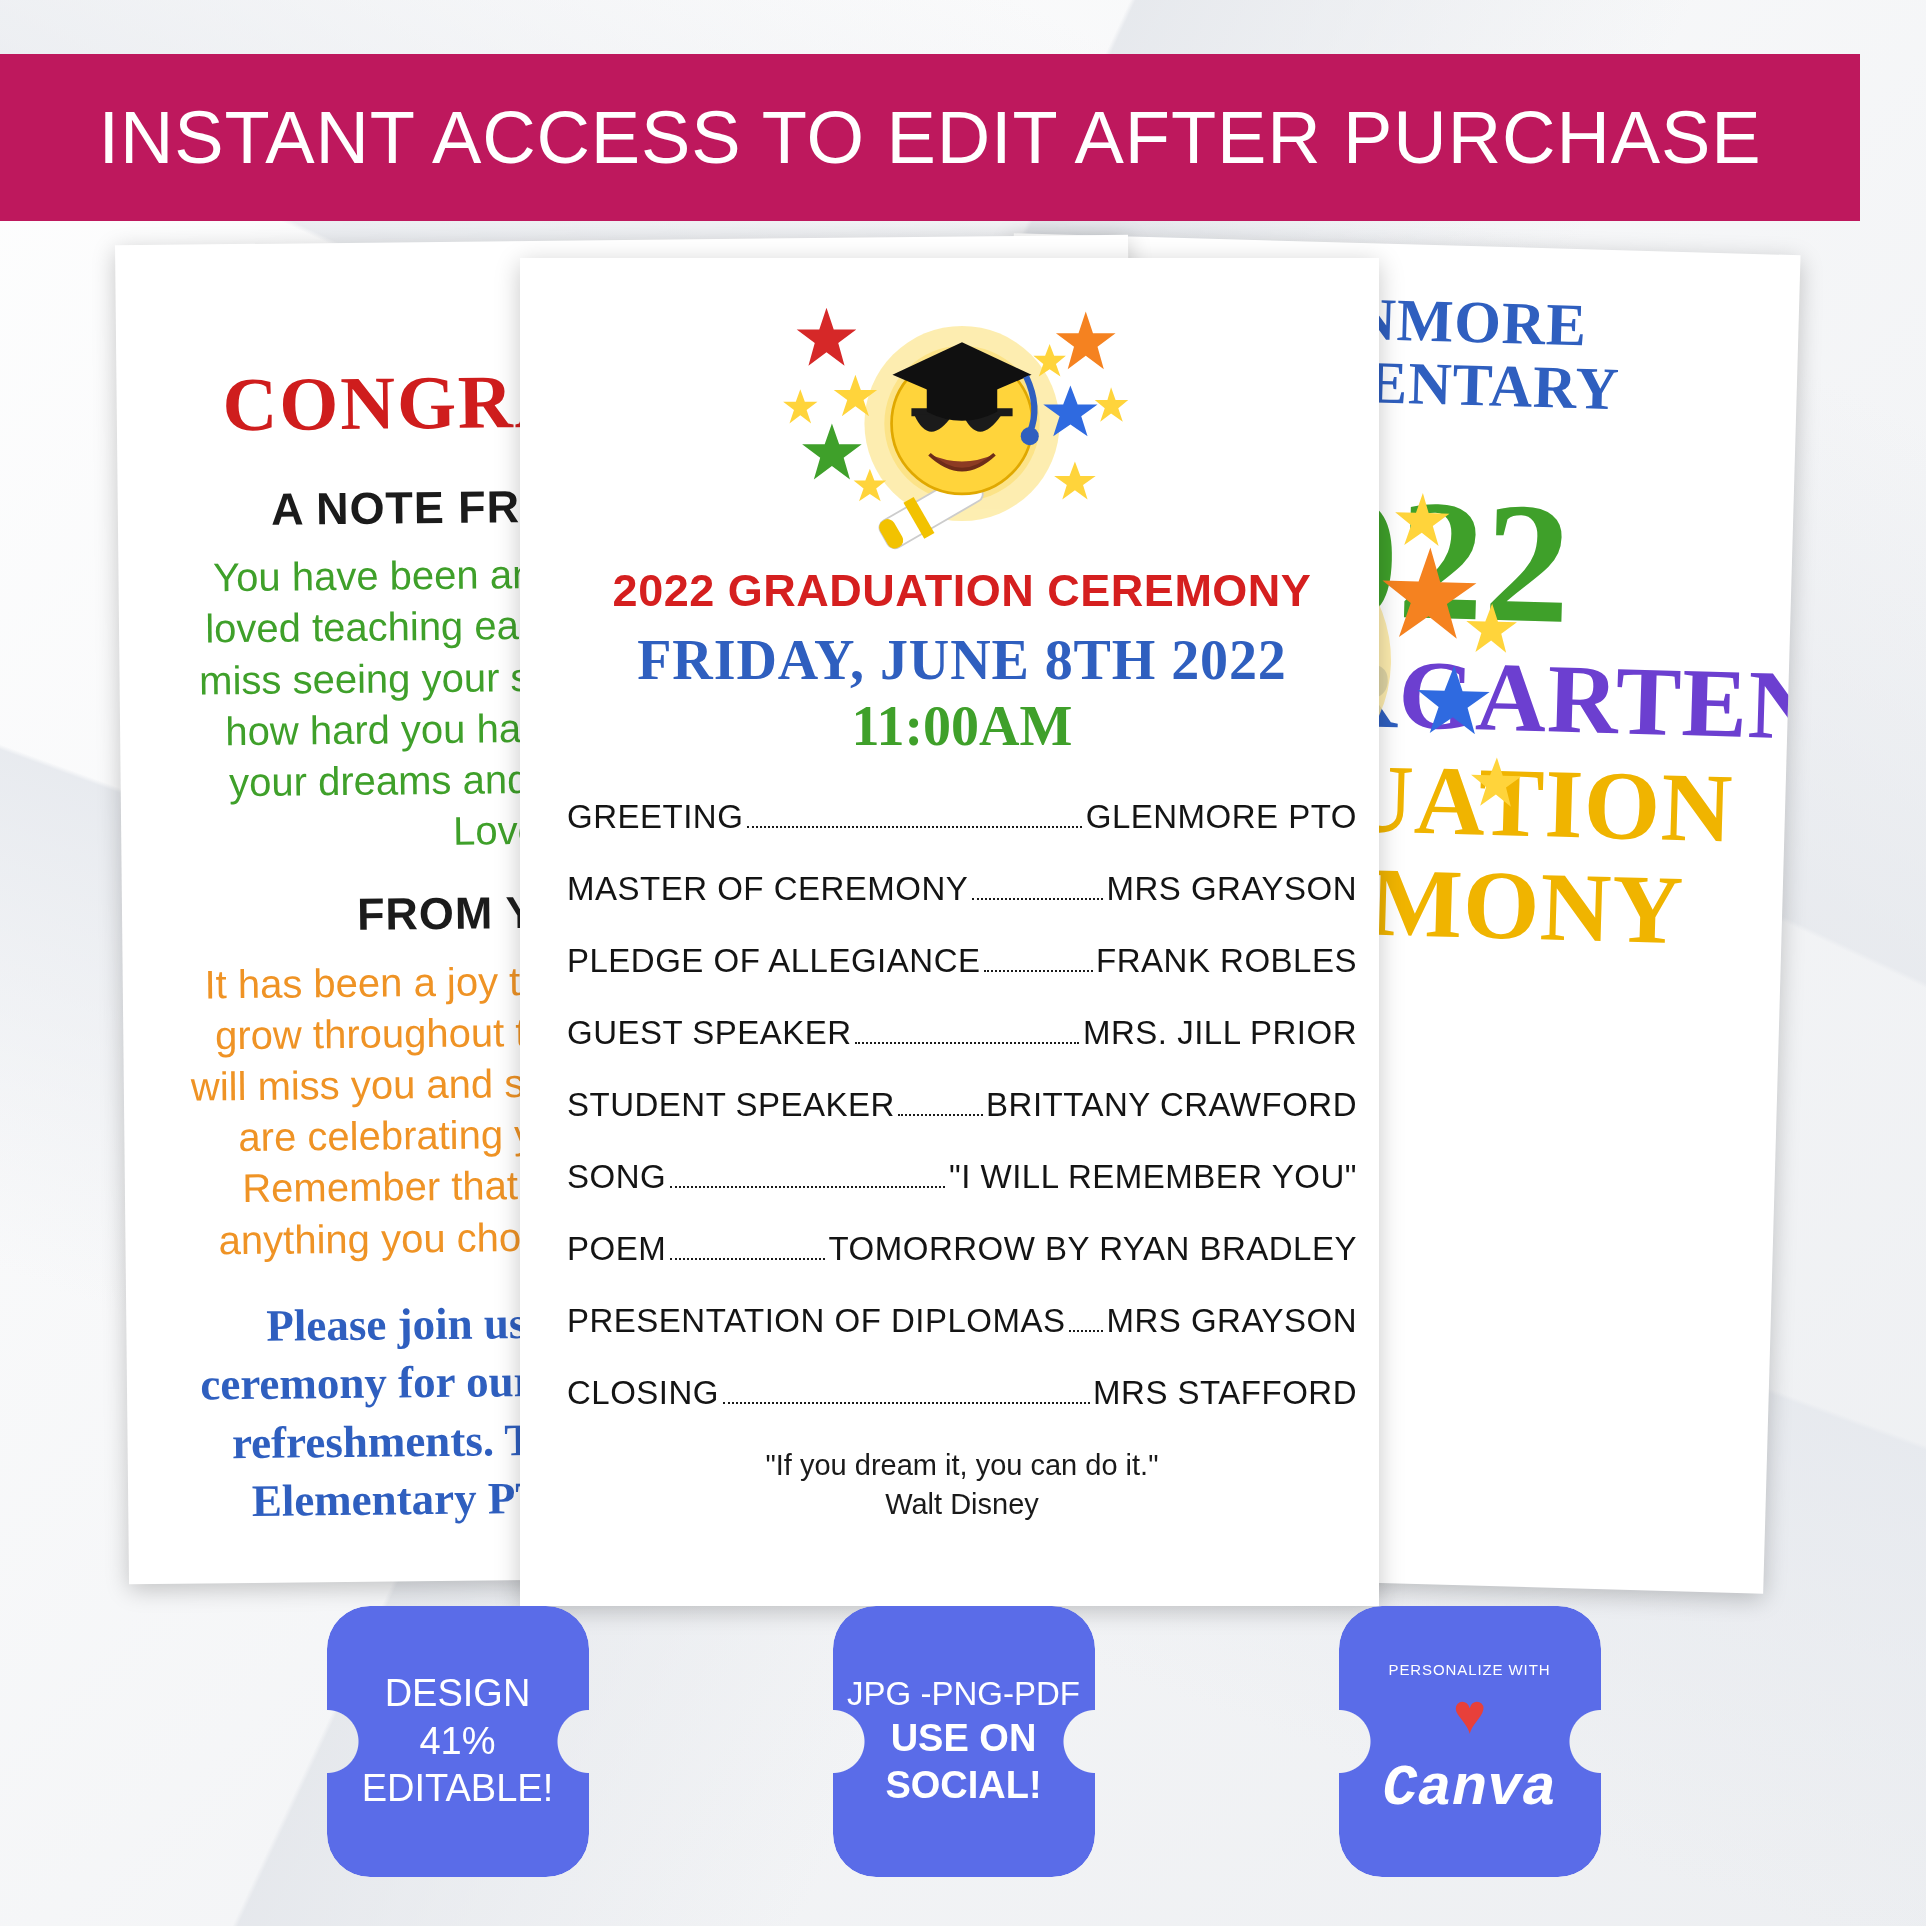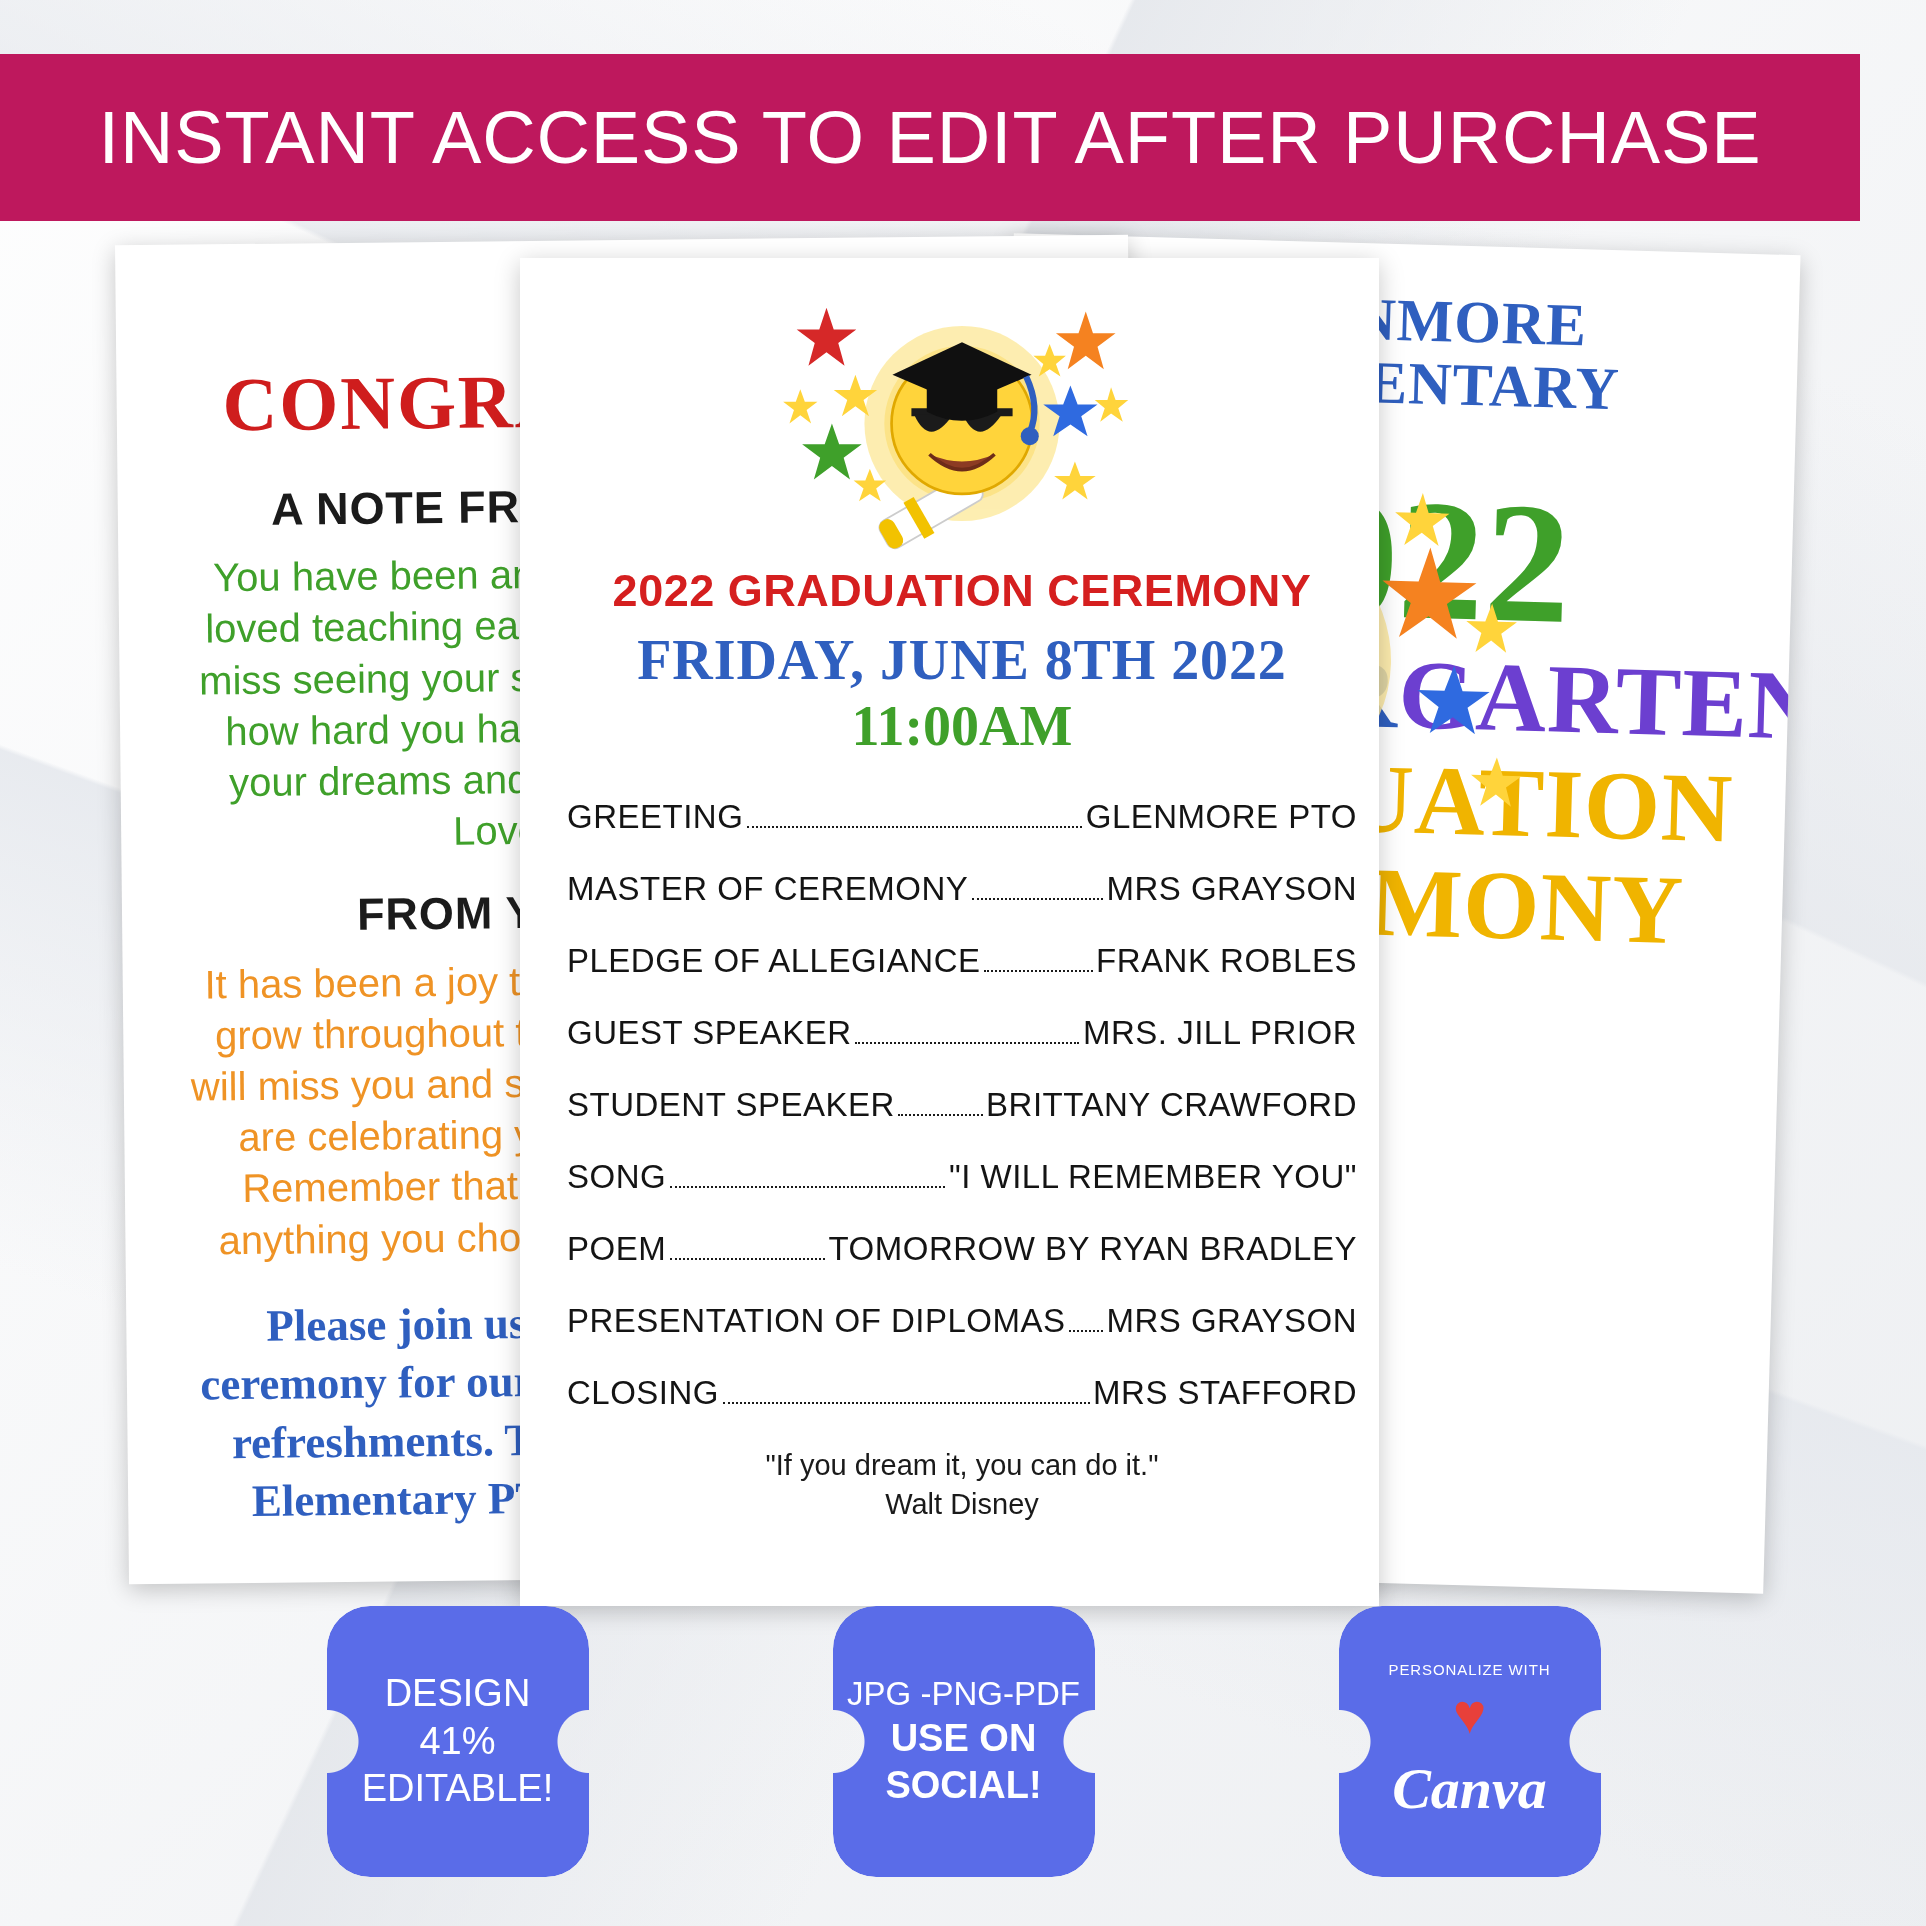--- a/index.html
+++ b/index.html
@@ -293,21 +293,21 @@
     font-family: "Liberation Sans", sans-serif;
     transform: translateY(-3.6px);
   }
   .heart {
     color: #e8403a;
     font-size: 56px;
     line-height: 1;
     margin: 3.6px 0 1.8px 0;
   }
   .canva-word {
-    font-family: Liberation Serif, serif;
+    font-family: Liberation Mono, monospace;
     font-style: italic;
     font-weight: bold;
     font-size: 58px;
     line-height: 1;
     margin-top: 16px;
   }
 </style>
 </head>
 <body>
 

